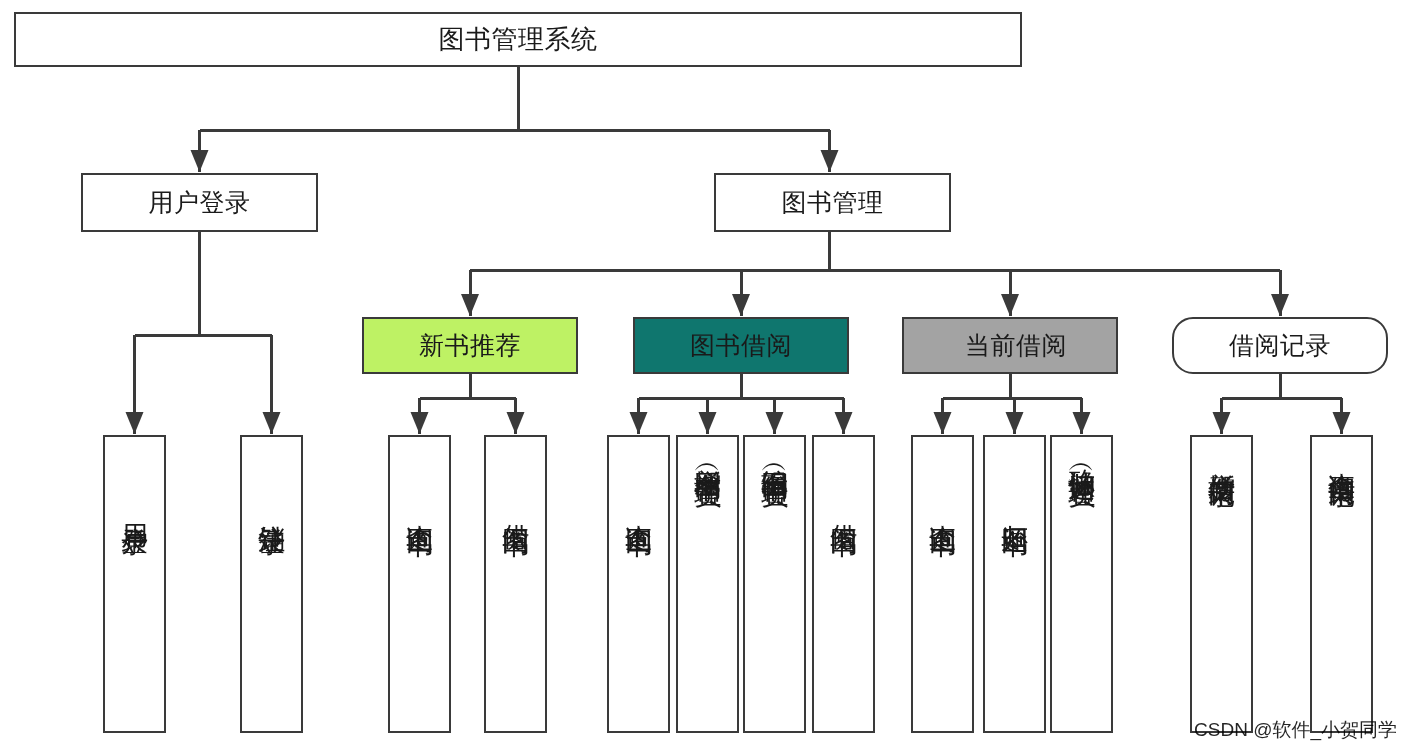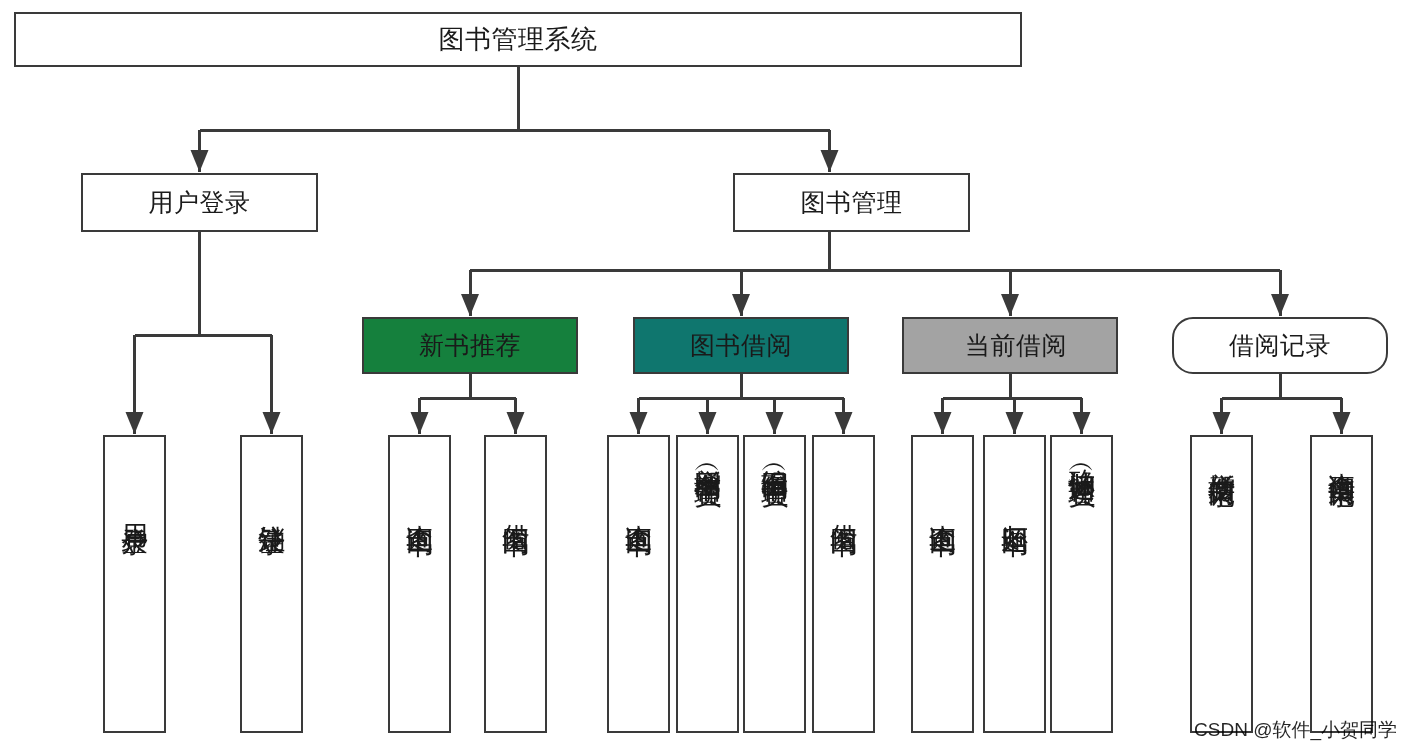--- a/index.html
+++ b/index.html
@@ -134,24 +134,24 @@
       <line x1="1341.5" y1="398" x2="1341.5" y2="434" stroke="#3a3a3a" stroke-width="3" shape-rendering="crispEdges"></line>
       <path d="M 1332.5 412 L 1350.5 412 L 1341.5 434 Z" fill="#3a3a3a"></path>
     </svg>
   <div id="nodes-layer">
       <div class="node horiz root" style="left: 14px; top: 12px; width: 1008px; height: 55px; border-color: rgb(58, 58, 58); background: rgb(255, 255, 255);">
         <span class="node-label">图书管理系统</span>
       </div>
       <div class="node horiz" style="left: 81px; top: 173px; width: 237px; height: 59px; border-color: rgb(58, 58, 58); background: rgb(255, 255, 255);">
         <span class="node-label">用户登录</span>
       </div>
-      <div class="node horiz" style="left: 733px; top: 173px; width: 237px; height: 59px; border-color: rgb(58, 58, 58); background: rgb(255, 255, 255);">
+      <div class="node horiz" style="left: 714px; top: 173px; width: 237px; height: 59px; border-color: rgb(58, 58, 58); background: rgb(255, 255, 255);">
         <span class="node-label">图书管理</span>
       </div>
-      <div class="node horiz" style="left: 362px; top: 317px; width: 216px; height: 57px; border-color: rgb(58, 58, 58); background: #15803d;">
+      <div class="node horiz" style="left: 362px; top: 317px; width: 216px; height: 57px; border-color: rgb(58, 58, 58); background: #bef264;">
         <span class="node-label">新书推荐</span>
       </div>
       <div class="node horiz" style="left: 633px; top: 317px; width: 216px; height: 57px; border-color: rgb(58, 58, 58); background: #0f766e;">
         <span class="node-label">图书借阅</span>
       </div>
       <div class="node horiz" style="left: 902px; top: 317px; width: 216px; height: 57px; border-color: rgb(58, 58, 58); background: #a3a3a3; padding-left: 12px;">
         <span class="node-label">当前借阅</span>
       </div>
       <div class="node horiz" style="left: 1172px; top: 317px; width: 216px; height: 57px; border-color: rgb(58, 58, 58); background: rgb(255, 255, 255); border-radius: 21px;">
         <span class="node-label">借阅记录</span>

